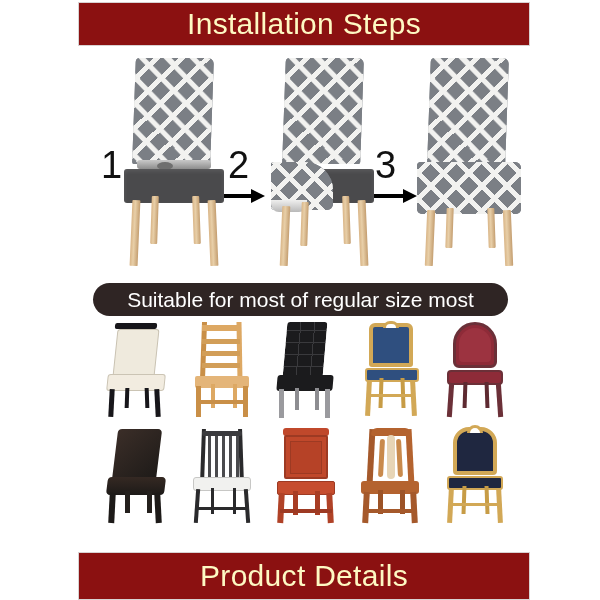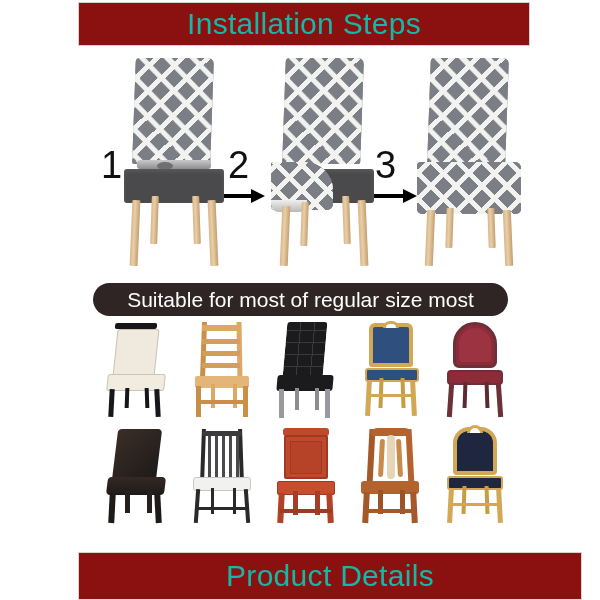--- a/index.html
+++ b/index.html
@@ -14,27 +14,27 @@
 
   
   .banner{
     position:absolute;
     background:#8b1111;
     border:1px solid #d8d2d2;
     display:flex;align-items:center;justify-content:center;
     box-sizing:border-box;
   }
   .banner-text{
-    color:#14b8a6;
+    color:#fef9c3;
     font-size:30px;
     letter-spacing:.3px;
     white-space:nowrap;
   }
   #banner-top{left:78px;top:2px;width:452px;height:44px;}
-  #banner-bottom{left:78px;top:552px;width:504px;height:48px;}
+  #banner-bottom{left:78px;top:552px;width:452px;height:48px;}
 
   
   .pill{
     position:absolute;left:93px;top:283px;width:415px;height:33px;
     background:#2f2524;
     border-radius:17px;
     display:flex;align-items:center;justify-content:center;
     box-sizing:border-box;
   }
   .pill-text{color:#fff;font-size:21px;white-space:nowrap;}

